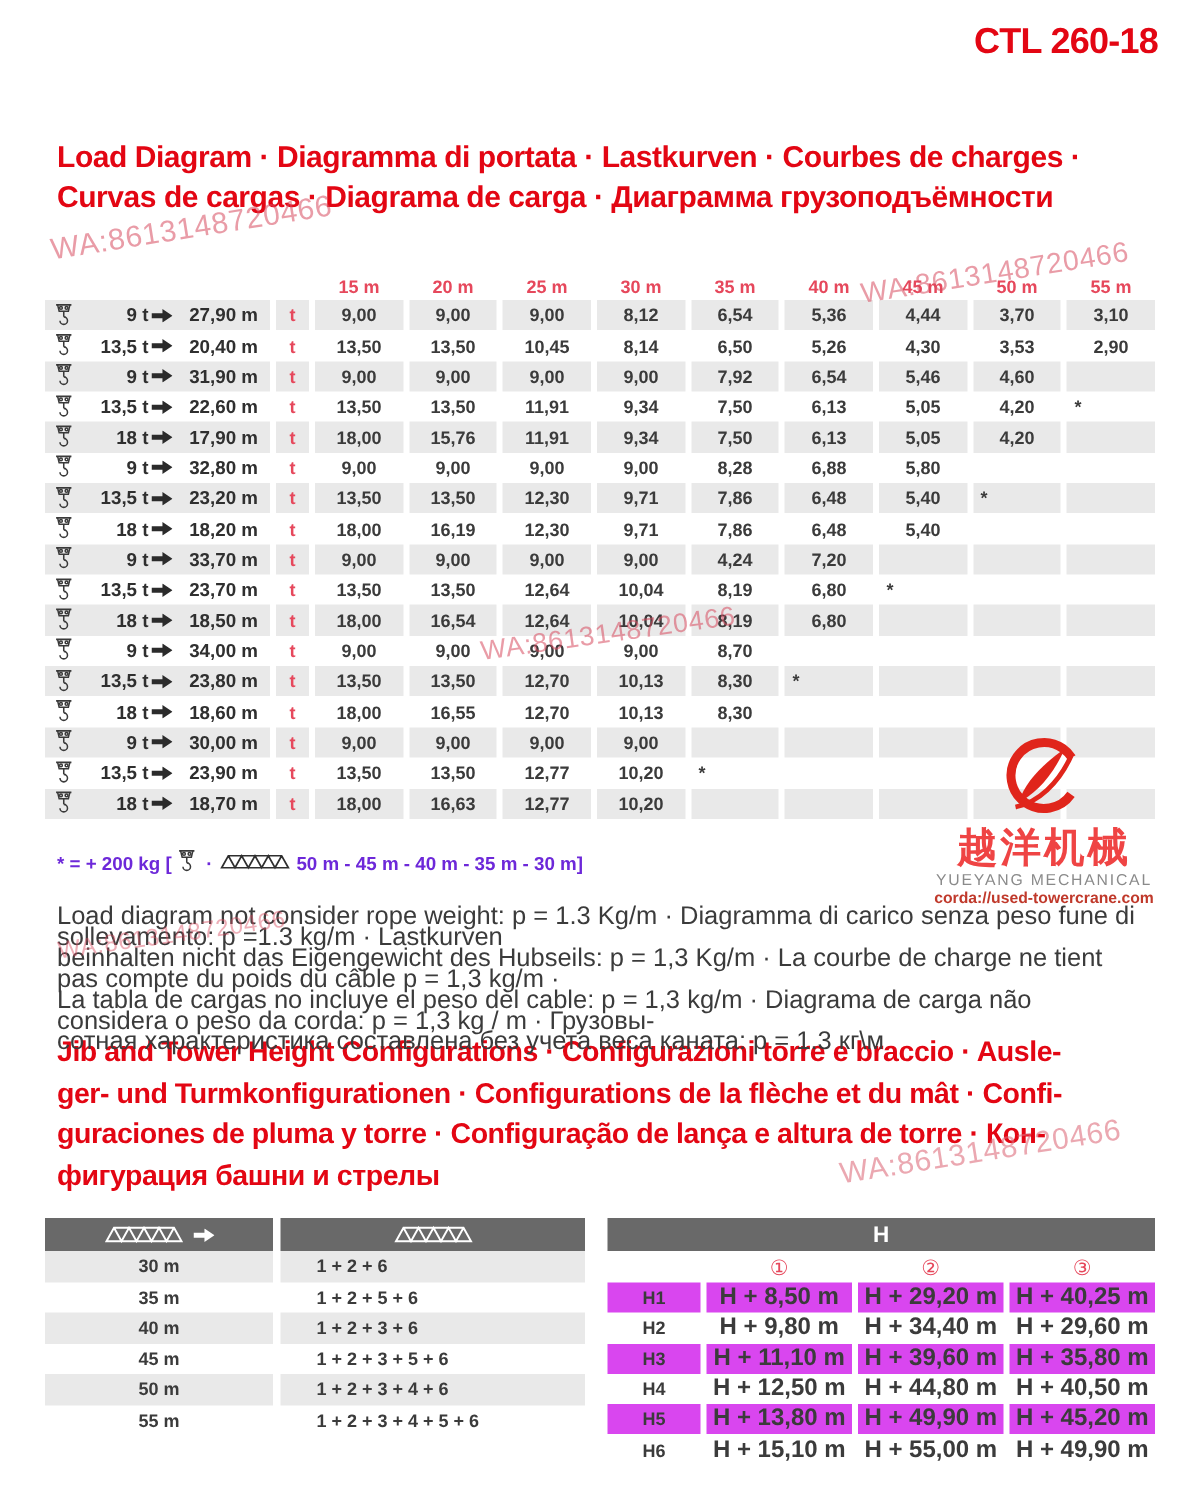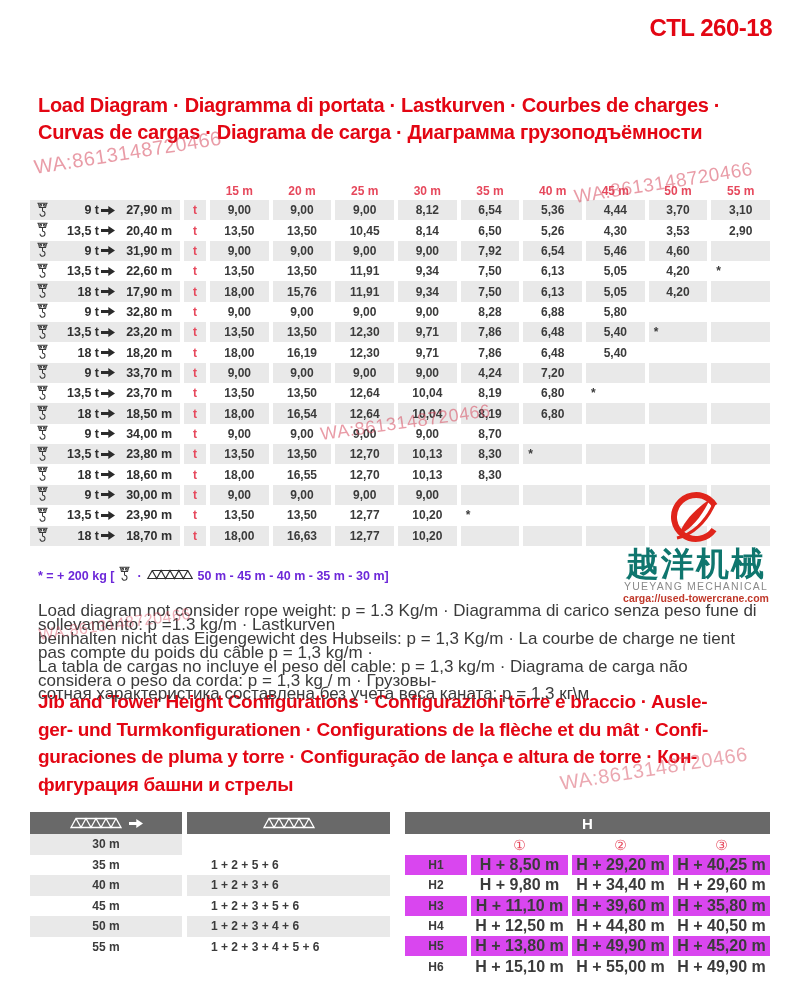--- a/index.html
+++ b/index.html
@@ -52,21 +52,21 @@
   .footnote{
     position:absolute;left:38px;top:566px;font-size:12.5px;font-weight:700;
     color:#6d28d9;display:flex;align-items:center;gap:4px;
   }
   .note{
     position:absolute;left:38px;top:604px;width:726px;font-size:17px;
     line-height:13.9px;color:#3b3b3b;white-space:pre-line;
   }
   
   .logo{position:absolute;left:610px;top:489px;width:172px;text-align:center;z-index:20;}
-  .logo-cn{font-size:33px;font-weight:700;color:#0f766e;letter-spacing:2px;line-height:30px;}
+  .logo-cn{font-size:27px;font-weight:700;color:#ef4444;letter-spacing:2px;line-height:30px;}
   .logo-en{font-size:10.5px;color:#8a8a8a;letter-spacing:1.2px;margin-top:1px;}
   .logo-url{font-size:10.5px;font-weight:700;color:#c0392b;margin-top:0px;}
   
   .config-table{position:absolute;left:30px;top:812px;width:360px;}
   .ct-header,.ct-row{display:grid;grid-template-columns:152px 1fr;column-gap:5px;}
   .ct-header{height:22px;}
   .ct-header .cell{background:#696969;}
   .ct-row{height:20.5px;}
   .ct-row.shade .cell{background:#e9e9e9;}
   .ct-len{font-size:12px;font-weight:700;}
@@ -631,21 +631,21 @@
 </div>
 
 <div class="logo">
   <svg width="54" height="56" viewBox="0 0 54 56">
     <circle cx="27" cy="28" r="22" fill="none" stroke="#e0251b" stroke-width="6" stroke-dasharray="112 27" transform="rotate(35 27 28)"></circle>
     <path d="M10 46 C 20 41 32 30 41 10 C 27 20 15 31 10 46 Z" fill="#e0251b"></path>
     <path d="M8 49 C 23 46 37 33 45 15" stroke="#e0251b" stroke-width="3.2" fill="none"></path>
   </svg>
   <div class="logo-cn">越洋机械</div>
   <div class="logo-en">YUEYANG MECHANICAL</div>
-  <div class="logo-url">carga://used-towercrane.com</div>
+  <div class="logo-url">corda://used-towercrane.com</div>
 </div>
 
 <div class="note">Load diagram not consider rope weight: p = 1.3 Kg/m · Diagramma di carico senza peso fune di sollevamento: p =1.3 kg/m · Lastkurven
 beinhalten nicht das Eigengewicht des Hubseils: p = 1,3 Kg/m · La courbe de charge ne tient pas compte du poids du câble p = 1,3 kg/m ·
 La tabla de cargas no incluye el peso del cable: p = 1,3 kg/m · Diagrama de carga não considera o peso da corda: p = 1,3 kg / m · Грузовы-
 сотная характеристика составлена без учета веса каната: p = 1.3 кг\м</div>
 
 <div class="config-table">
   <div class="ct-header">
     <div class="cell" id="ct-h-left"><svg width="54" height="12" viewBox="0 0 54 12">
@@ -655,20 +655,21 @@
         </svg></div>
     <div class="cell" id="ct-h-right">
         <svg width="54" height="12" viewBox="0 0 54 12">
           <path d="M2 10.5 L7 1.5 H47 L52 10.5 Z M7 1.5 L12 10.5 L17 1.5 L22 10.5 L27 1.5 L32 10.5 L37 1.5 L42 10.5 L47 1.5 M2 10.5 H52" fill="none" stroke="#fff" stroke-width="1.3"></path>
         </svg>
       </div>
   </div>
   <div>
       <div class="ct-row shade">
         <div class="cell ct-len">30 m</div>
+        <div class="cell ct-conf">1 + 2 + 6</div>
       </div>
       <div class="ct-row">
         <div class="cell ct-len">35 m</div>
         <div class="cell ct-conf">1 + 2 + 5 + 6</div>
       </div>
       <div class="ct-row shade">
         <div class="cell ct-len">40 m</div>
         <div class="cell ct-conf">1 + 2 + 3 + 6</div>
       </div>
       <div class="ct-row">

